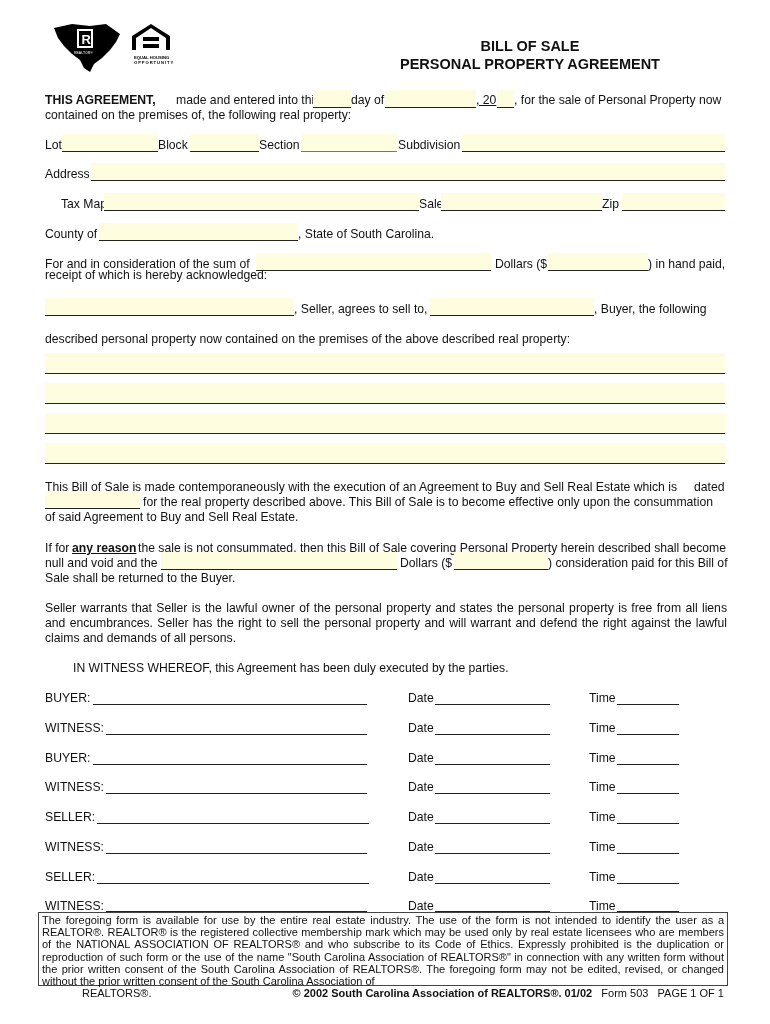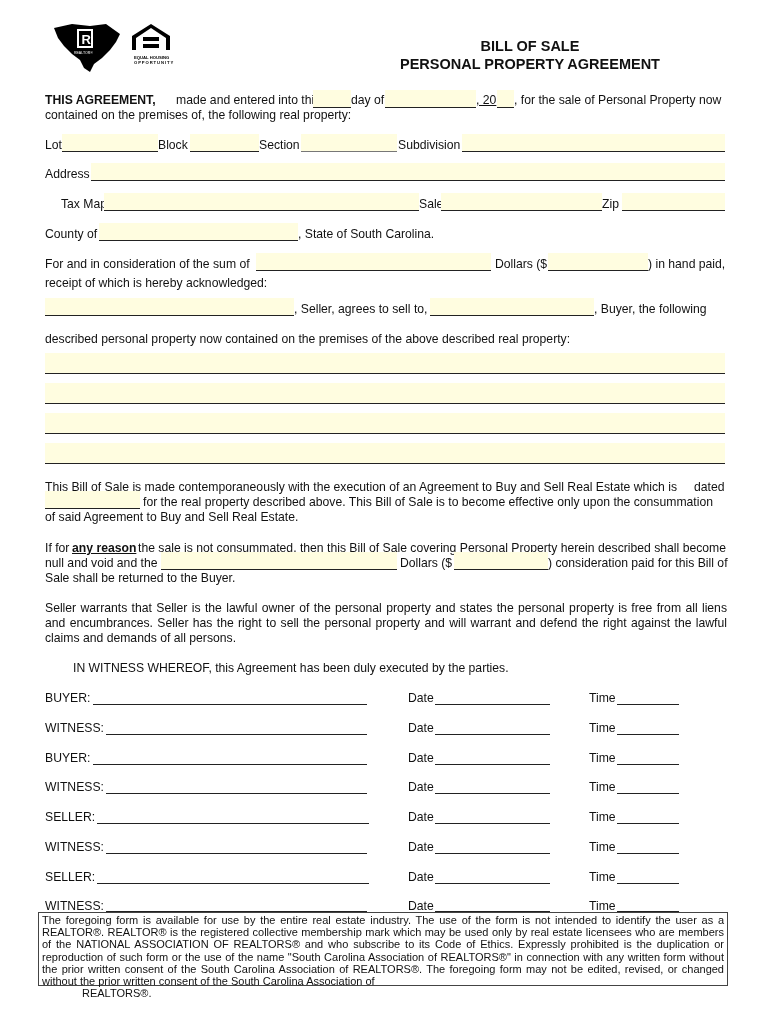--- a/index.html
+++ b/index.html
@@ -85,21 +85,21 @@
 
 <span class="txt" style="left:45px;top:227px;">County of</span>
 <div class="fld" style="left:99px;top:223px;width:199px;"></div>
 <span class="txt" style="left:298px;top:227px;">, State of South Carolina.</span>
 
 <span class="txt" style="left:45px;top:257px;">For and in consideration of the sum of</span>
 <div class="fld" style="left:256px;top:253px;width:235px;"></div>
 <span class="txt" style="left:495px;top:257px;">Dollars ($</span>
 <div class="fld" style="left:548px;top:253px;width:100px;"></div>
 <span class="txt" style="left:648px;top:257px;">) in hand paid,</span>
-<span class="txt" style="left:45px;top:276px;">receipt of which is hereby acknowledged:</span>
+<span class="txt" style="left:45px;top:268px;">receipt of which is hereby acknowledged:</span>
 
 <div class="fld" style="left:45px;top:298px;width:249px;"></div>
 <span class="txt" style="left:294px;top:302px;">, Seller, agrees to sell to,</span>
 <div class="fld" style="left:430px;top:298px;width:164px;"></div>
 <span class="txt" style="left:594px;top:302px;">, Buyer, the following</span>
 <span class="txt" style="left:45px;top:332px;">described personal property now contained on the premises of the above described real property:</span>
 
 <div class="fld" style="left:45px;top:353px;width:680px;height:20px;"></div>
 <div class="fld" style="left:45px;top:383px;width:680px;height:20px;"></div>
 <div class="fld" style="left:45px;top:413px;width:680px;height:20px;"></div>
@@ -181,14 +181,19 @@
   <span class="txt" style="left:408px;top:899px;">Date</span>
   <div class="sig-line" style="left:435px;top:910px;width:115px;"></div>
   <span class="txt" style="left:589px;top:899px;">Time</span>
   <div class="sig-line" style="left:617px;top:910px;width:62px;"></div>
 </div>
 
 <div class="footer">
   <div>The foregoing form is available for use by the entire real estate industry.  The use of the form is not intended to identify the user as a REALTOR®. REALTOR® is the registered collective membership mark which may be used only by real estate licensees who are members of the NATIONAL ASSOCIATION OF REALTORS® and who subscribe to its Code of Ethics.  Expressly prohibited is the duplication or reproduction of such form or the use of the name "South Carolina Association of REALTORS®" in connection with any written form without the prior written consent of the South Carolina Association of REALTORS®.  The foregoing form may not be edited, revised, or changed without the prior written consent of the South Carolina Association of</div>
   <div class="last">
     <span>REALTORS®.</span>
+    <span style="margin-left:auto;">
+      <span class="bold">© 2002 South Carolina Association of REALTORS®.  01/02</span>
+      &nbsp;&nbsp;<span>Form 503</span>
+      &nbsp;&nbsp;<span>PAGE 1 OF 1</span>
+    </span>
   </div>
 </div>
 
 </body></html>

